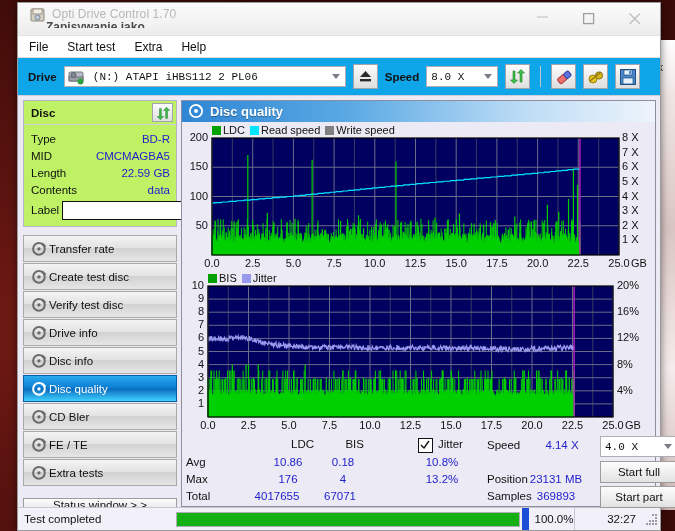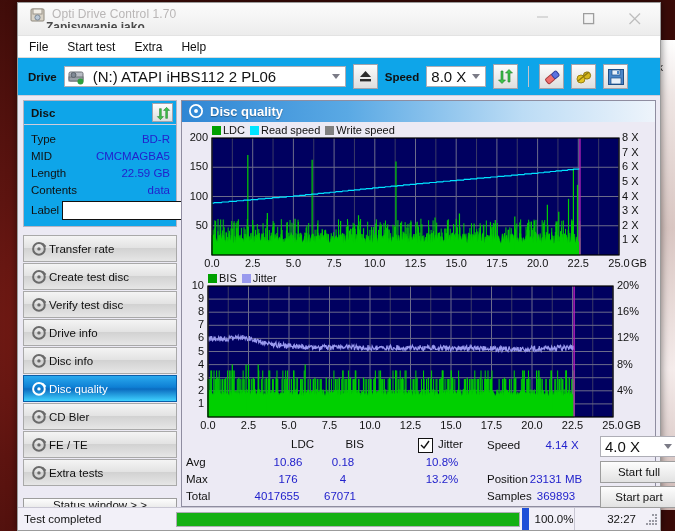--- a/index.html
+++ b/index.html
@@ -42,35 +42,35 @@
   
   #menubar{height:21px;display:flex;align-items:center;padding-left:9px;gap:15px;
     background:#ffffff;flex:none;border-bottom:1px solid #dcdcdc;}
   #menubar div{font-size:12px;color:#101010;cursor:default;padding:1px 2px;}
 
   
   #toolbar{height:37px;background:#0ea5e9;display:flex;align-items:center;flex:none;
     padding-left:10px;gap:7px;border-bottom:1px solid #cfcddb;}
   #toolbar .lbl{font-size:11.5px;font-weight:bold;color:#111;}
   .combo{height:21px;background:#ffffff;border:1px solid #aeaeb6;display:flex;align-items:center;
-     font-size:15px;color:#111;position:relative;box-sizing:border-box;}
+     font-size:11px;color:#111;position:relative;box-sizing:border-box;font-family:Liberation Mono, monospace;}
   .combo .cv{padding-left:4px;white-space:nowrap;overflow:hidden;}
   .combo .arrow{position:absolute;right:5px;top:7px;width:0;height:0;
      border-left:4px solid transparent;border-right:4px solid transparent;border-top:5px solid #7b7b86;}
   #drivecombo{width:282px;padding-left:24px;}
   #driveicon{position:absolute;left:3px;top:2px;width:17px;height:16px;}
-  #speedcombo{width:60px;}
+  #speedcombo{width:72px;}
   .tbtn{width:25px;height:25px;background:linear-gradient(180deg,#fcfcfc,#dedede);
     border:1px solid #a3a3ac;box-sizing:border-box;position:relative;}
   .tdiv{width:1px;height:21px;background:#c3c3cc;margin:0 3px;}
 
   
   #body{flex:1;display:flex;min-height:0;background:#eceaf4;}
   #left{width:163px;flex:none;display:flex;flex-direction:column;padding:4px 4px 0 5px;box-sizing:border-box;}
-  #discpanel{border:1px solid #b6b4c2;background:#0ea5e9;box-sizing:border-box;}
+  #discpanel{border:1px solid #b6b4c2;background:#bef264;box-sizing:border-box;}
   #dischead{height:23px;display:flex;align-items:center;justify-content:space-between;
      padding:0 3px 0 7px;border-bottom:1px solid #cfcddb;}
   #dischead .t{font-weight:bold;font-size:11.5px;color:#111;}
   .rows{padding:5px 6px 6px 7px;}
   .row{display:flex;justify-content:space-between;align-items:center;height:17px;font-size:11.5px;}
   .row .k{color:#111;}
   .row .v{color:#2222cc;}
   #labelrow{display:flex;align-items:center;gap:3px;margin-top:2px;}
   #labelrow .k{font-size:11.5px;color:#111;width:38px;}
   #labelinput{flex:1;height:19px;background:#fff;border:1px solid #111;box-sizing:border-box;}

